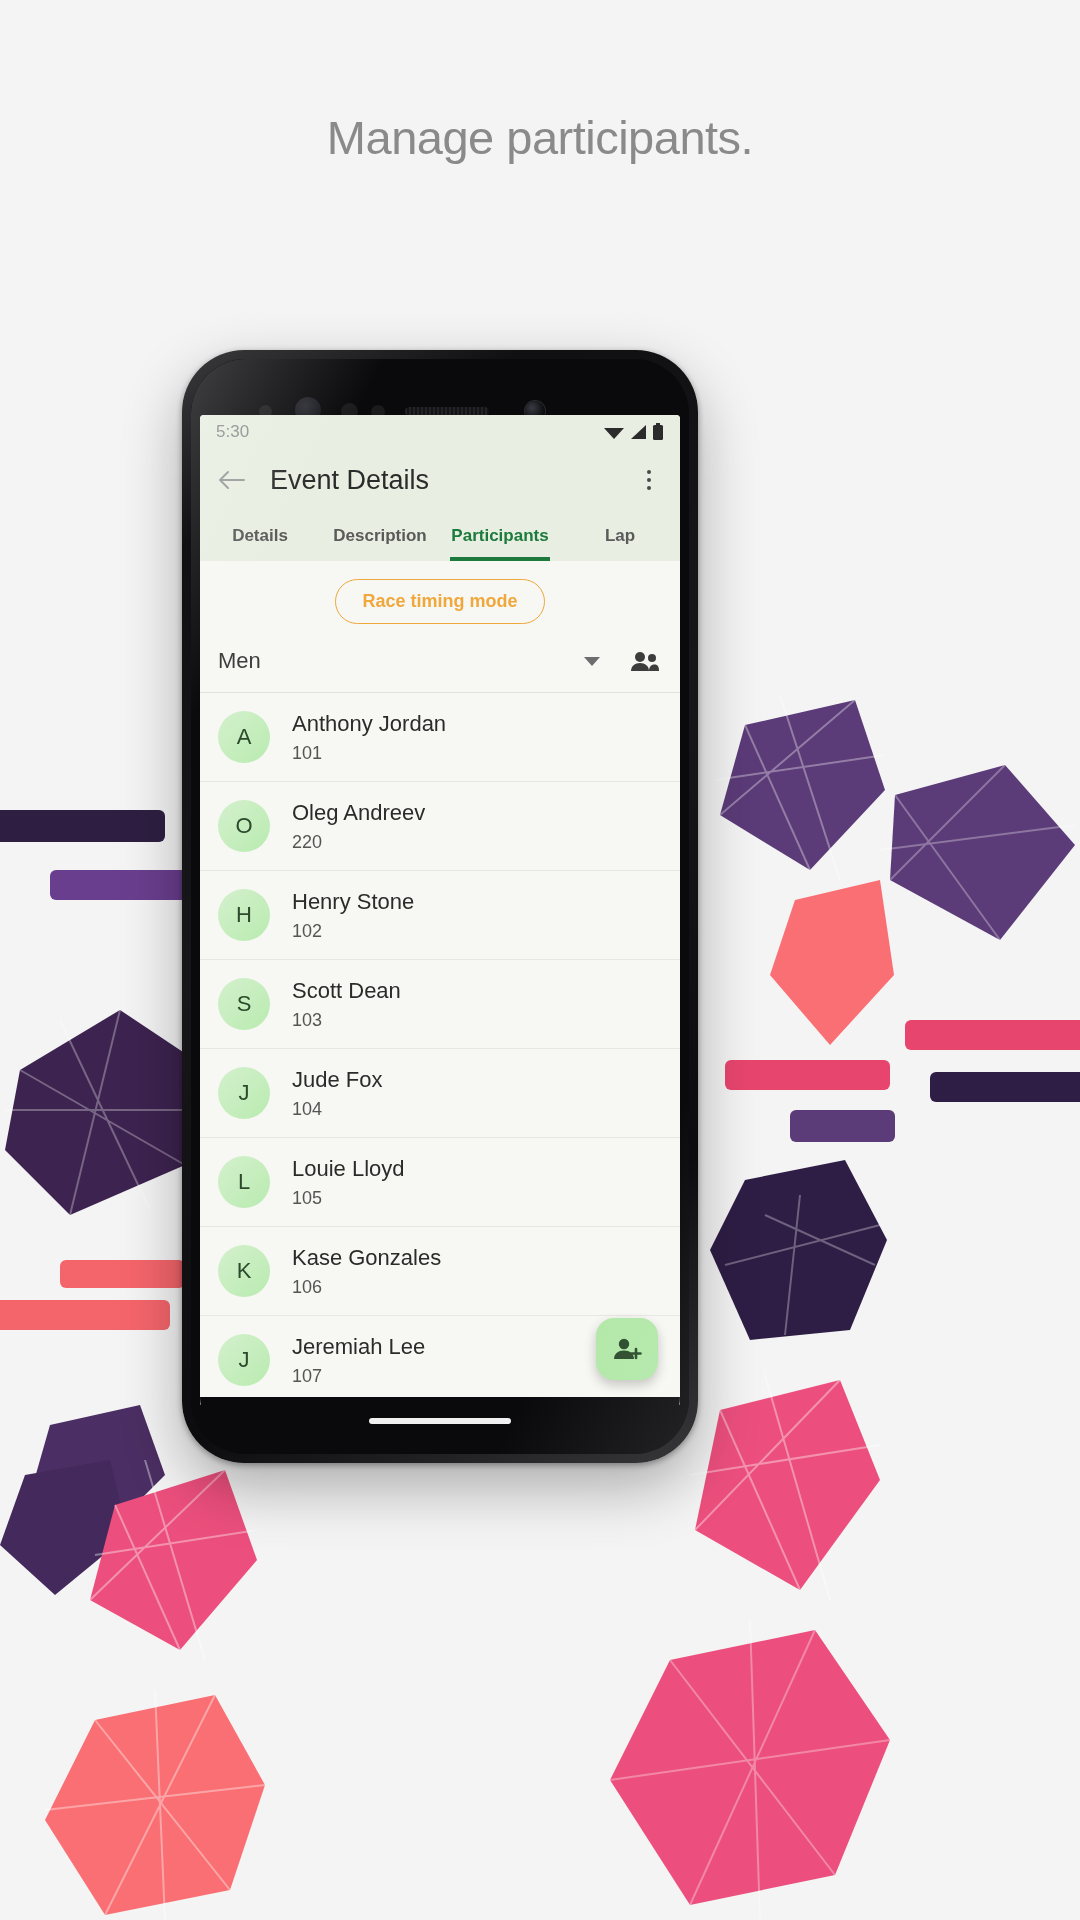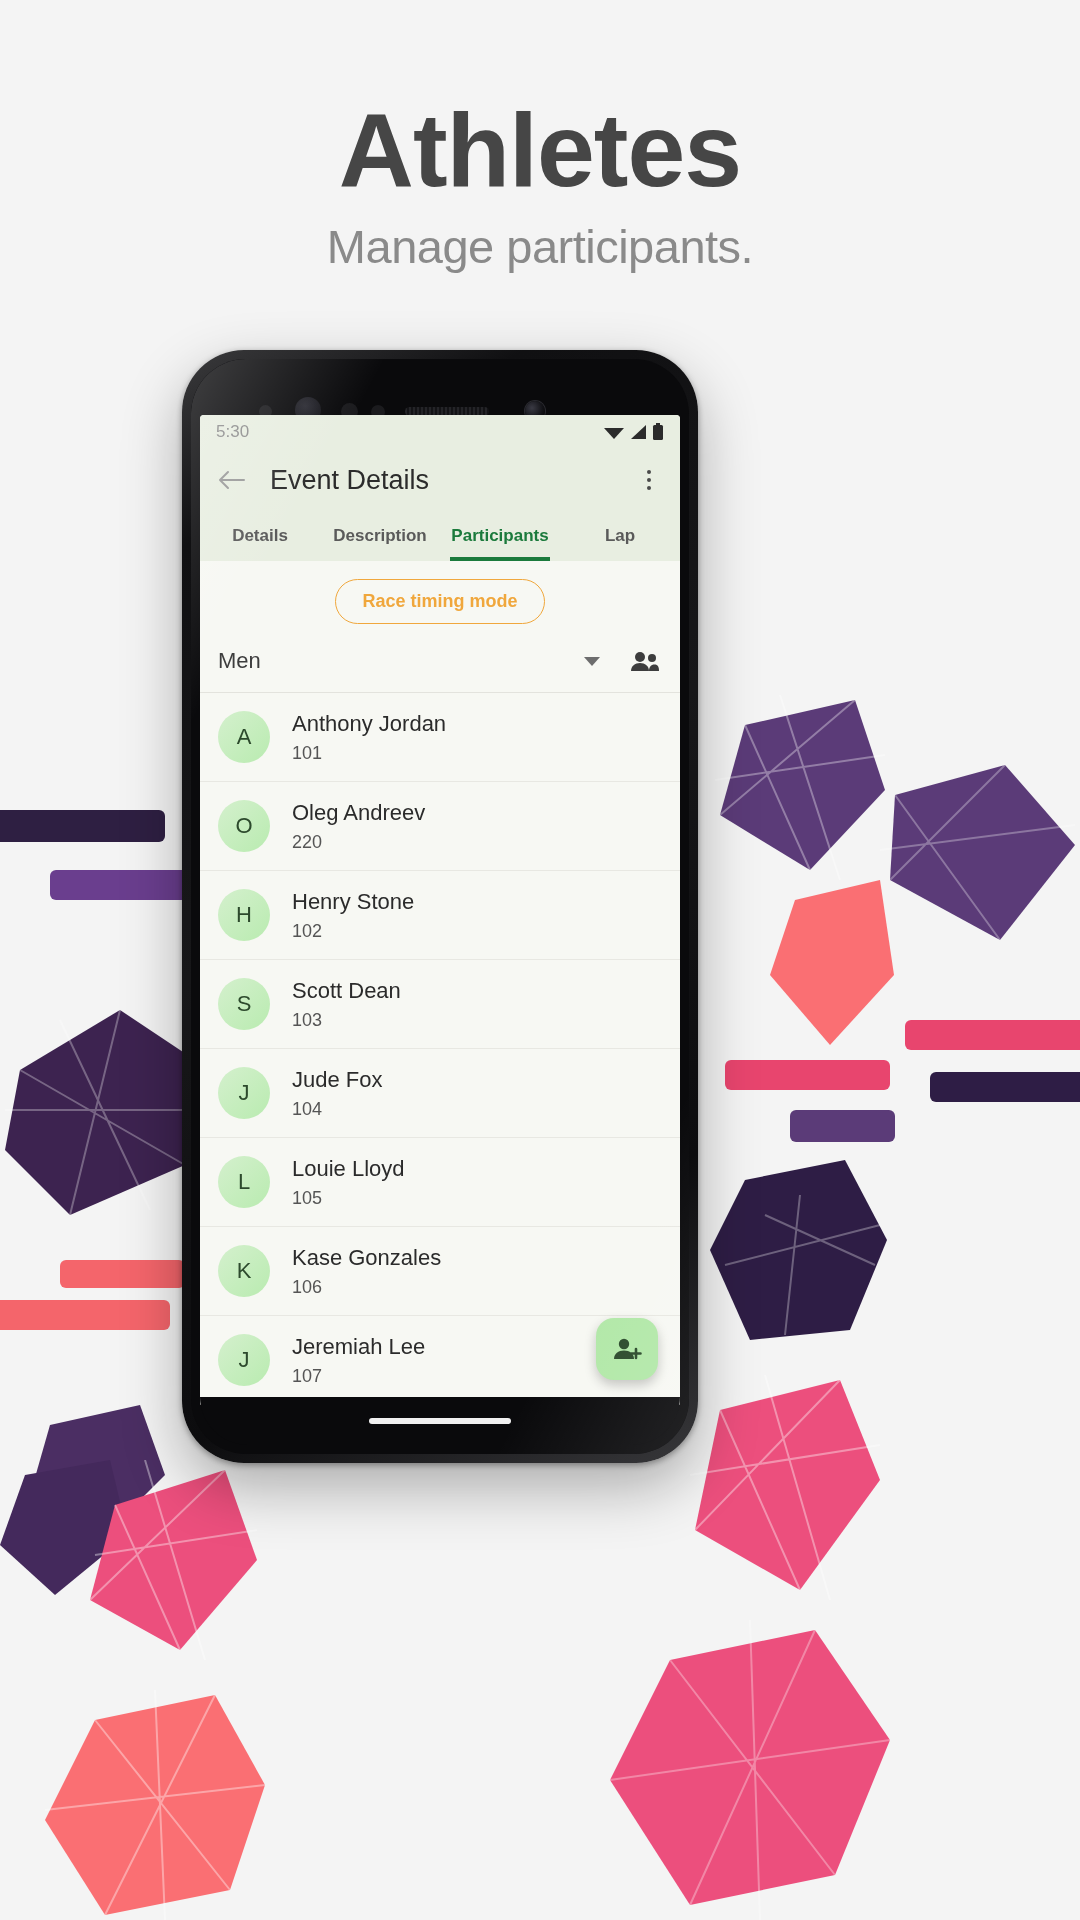--- a/index.html
+++ b/index.html
@@ -205,21 +205,20 @@
     <g stroke="rgba(255,255,255,.30)" stroke-width="2" fill="none">
       <path d="M15,35 L120,180 M125,5 L10,120 M0,90 L195,65"></path>
     </g>
   </svg>
 
   <div class="deco" style="left:905px;top:1020px;width:175px;height:30px;background:#e8456e;border-radius:6px 0 0 6px;"></div>
   <div class="deco" style="left:930px;top:1072px;width:150px;height:30px;background:#2e1d45;border-radius:6px 0 0 6px;"></div>
 </div>
 
 <div class="headline-wrap">
-  <h1 class="headline">Athletes</h1>
   <p class="subhead">Manage participants.</p>
 </div>
 
 <div class="phone">
   <div class="phone-inner">
 
     <div class="notch-row">
       <span class="sensor" style="left:68px;top:24px;width:13px;height:13px;"></span>
       <span class="sensor" style="left:104px;top:16px;width:26px;height:26px;background:radial-gradient(circle at 40% 35%,#2b2b33,#111116);"></span>
       <span class="sensor" style="left:150px;top:22px;width:17px;height:17px;"></span>

